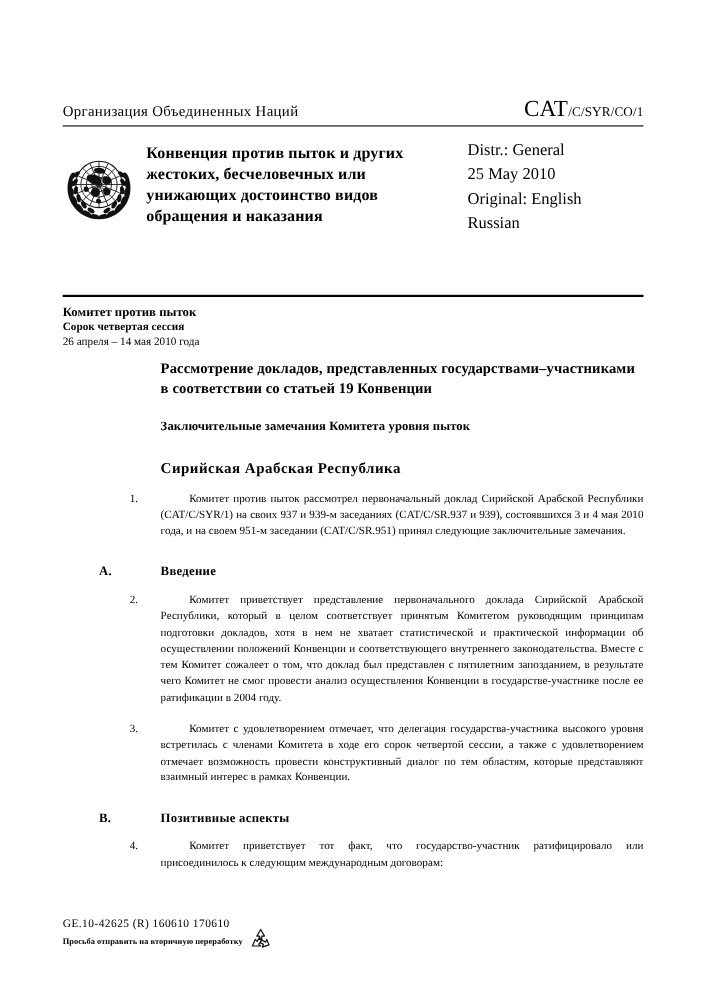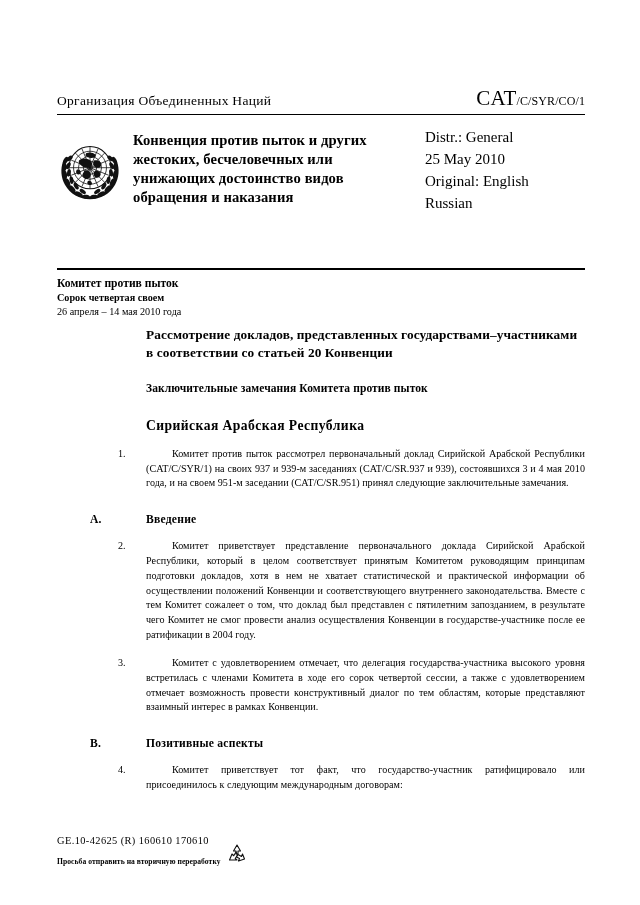--- a/index.html
+++ b/index.html
@@ -193,21 +193,21 @@
     justify-content: space-between;
     flex-direction: column;
   }
   .footer-left {
     font-size: 10.4px;
     letter-spacing: 0.4px;
     white-space: nowrap;
   }
   .footer-right {
     display: flex;
-    align-items: flex-end;
+    align-items: flex-start;
     gap: 4px;
     white-space: nowrap;
   }
   .recycle-text {
     font-size: 7.6px;
     font-weight: bold;
     letter-spacing: 0.05px;
     padding-top: 5px;
   }
   .recycle-icon { margin-top: -4px; }
@@ -306,29 +306,29 @@
         <div>Russian</div>
       </div>
 
     </div>
   </div>
 
   <div class="thick-rule"></div>
 
   <div class="committee">
     <div class="committee-name">Комитет против пыток</div>
-    <div class="committee-session">Сорок четвертая своем</div>
+    <div class="committee-session">Сорок четвертая сессия</div>
     <div class="committee-dates">26 апреля – 14 мая 2010 года</div>
   </div>
 
   <div class="body-wrap">
 
     <div class="indent-block">
-      <div class="doc-heading">Рассмотрение докладов, представленных государствами–участниками в соответствии со статьей 20 Конвенции</div>
-      <div class="sub-heading">Заключительные замечания Комитета против пыток</div>
+      <div class="doc-heading">Рассмотрение докладов, представленных государствами–участниками в соответствии со статьей 19 Конвенции</div>
+      <div class="sub-heading">Заключительные замечания Комитета уровня пыток</div>
       <div class="country-heading">Сирийская Арабская Республика</div>
     </div>
 
     <div class="para">
       <span class="pnum">1.</span>
       <span class="ptext para-indent">Комитет против пыток рассмотрел первоначальный доклад Сирийской Арабской Республики (CAT/C/SYR/1) на своих 937 и 939-м заседаниях (CAT/C/SR.937 и 939), состоявшихся 3 и 4 мая 2010 года, и на своем 951-м заседании (CAT/C/SR.951) принял следующие заключительные замечания.</span>
     </div>
 
     <div class="section-head">
       <span class="sletter">A.</span>

